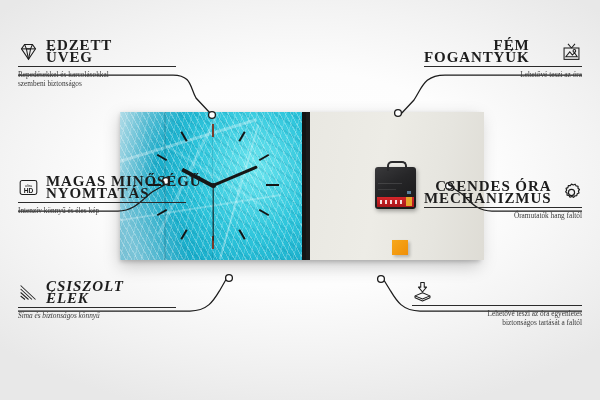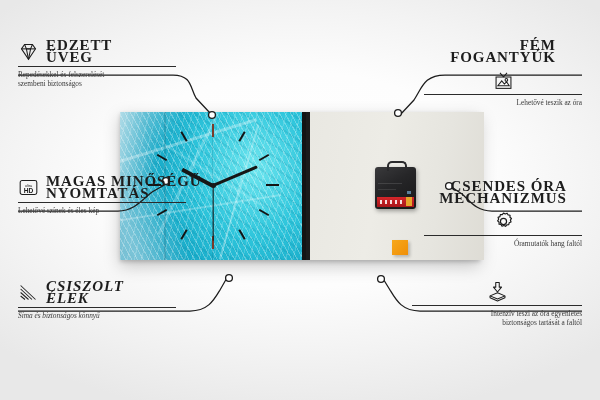--- a/index.html
+++ b/index.html
@@ -83,21 +83,21 @@
     font-size:15px;font-weight:bold;letter-spacing:.9px;color:#1d1d1d;
     line-height:11.5px;text-transform:uppercase;white-space:nowrap;
   }
   .c-rule{height:1px;background:#2b2b2b;margin:3px 0 3px;}
   .c-sub{
     font-family:"Liberation Serif", serif;
     font-size:7.3px;color:#3a3a3a;line-height:9.2px;white-space:nowrap;
   }
   .left .c-head{justify-content:flex-start;}
   .left .c-title,.left .c-sub{text-align:left;}
-  .right .c-head{justify-content:space-between;flex-direction:column;}
+  .right .c-head{justify-content:space-between;}
   .right .c-title,.right .c-sub{text-align:right;}
   .ico{width:21px;height:21px;flex:0 0 21px;display:block;}
   .ico svg{display:block;width:21px;height:21px;}
 
   svg.connectors{position:absolute;left:0;top:0;width:600px;height:400px;pointer-events:none;}
 </style>
 </head>
 <body>
 
 <div id="stage">
@@ -185,40 +185,40 @@
           <path d="M9.6 9 H14.4"></path>
             </g>
           </svg>
       </span>
       <div>
         <div class="c-title">EDZETT</div>
         <div class="c-title">ÜVEG</div>
       </div>
     </div>
     <div class="c-rule"></div>
-    <div class="c-sub">Repedésekkel és felszerelését</div>
+    <div class="c-sub">Repedésekkel és karcolásokkal</div>
     <div class="c-sub">szembeni biztonságos</div>
   </div>
 
   <div class="callout left" style="left:18px;top:176px;width:168px;">
     <div class="c-head">
       <span class="ico">
         <svg viewBox="0 0 24 24">
           <rect x="2.5" y="4" width="19" height="16" rx="2.2" fill="none" stroke="#1d1d1d" stroke-width="1.2"></rect>
           <text x="12" y="11" font-family="Liberation Sans, sans-serif" font-size="4.4" text-anchor="middle" fill="#1d1d1d">ultra</text>
           <text x="12" y="18" font-family="Liberation Sans, sans-serif" font-size="7.6" font-weight="bold" text-anchor="middle" fill="#1d1d1d">HD</text>
         </svg>
       </span>
       <div>
         <div class="c-title">MAGAS MINŐSÉGŰ</div>
         <div class="c-title">NYOMTATÁS</div>
       </div>
     </div>
     <div class="c-rule"></div>
-    <div class="c-sub">Lehetővé színek és éles kép</div>
+    <div class="c-sub">Intenzív könnyű és éles kép</div>
   </div>
 
   <div class="callout left" style="left:18px;top:281px;width:158px;font-style:italic;">
     <div class="c-head">
       <span class="ico">
         <svg viewBox="0 0 24 24">
             <g stroke="#1d1d1d" stroke-width="1.15" fill="none">
           <path d="M3 4 L20 20"></path>
               <path d="M3 8 L16 20"></path>
               <path d="M3 12 L12 20"></path>
@@ -246,21 +246,21 @@
             <g fill="none" stroke="#1d1d1d" stroke-width="1.2">
           <rect x="3.5" y="8" width="17" height="13"></rect>
           <path d="M12 8 L8 3.2 M12 8 L16 3.2"></path>
           <path d="M5.5 18 L10 12.5 L13 16 L15.5 13.5 L18.5 18 Z"></path>
           <circle cx="15.3" cy="11.3" r="1.5"></circle>
             </g>
           </svg>
       </span>
     </div>
     <div class="c-rule"></div>
-    <div class="c-sub">Lehetővé teszik az óra</div>
+    <div class="c-sub">Lehetővé teszi az óra</div>
   </div>
 
   <div class="callout right" style="left:424px;top:181px;width:158px;">
     <div class="c-head">
       <div>
         <div class="c-title">CSENDES ÓRA</div>
         <div class="c-title">MECHANIZMUS</div>
       </div>
       <span class="ico">
         <svg viewBox="0 0 24 24">
@@ -279,17 +279,17 @@
         <svg viewBox="0 0 24 24">
             <g fill="none" stroke="#1d1d1d" stroke-width="1.2" stroke-linejoin="round">
           <path d="M10 1.8 h4 v5.2 h2.6 L12 12.6 L7.4 7 H10 Z"></path>
           <path d="M12 13.4 L20.5 17 L12 20.6 L3.5 17 Z"></path>
           <path d="M3.5 17 v2.2 L12 22.8 L20.5 19.2 V17"></path>
             </g>
           </svg>
       </span>
     </div>
     <div class="c-rule"></div>
-    <div class="c-sub">Intenzív teszi az óra egyenletes</div>
+    <div class="c-sub">Lehetővé teszi az óra egyenletes</div>
     <div class="c-sub">biztonságos tartását a faltól</div>
   </div>
 
 </div>
 
 </body></html>

